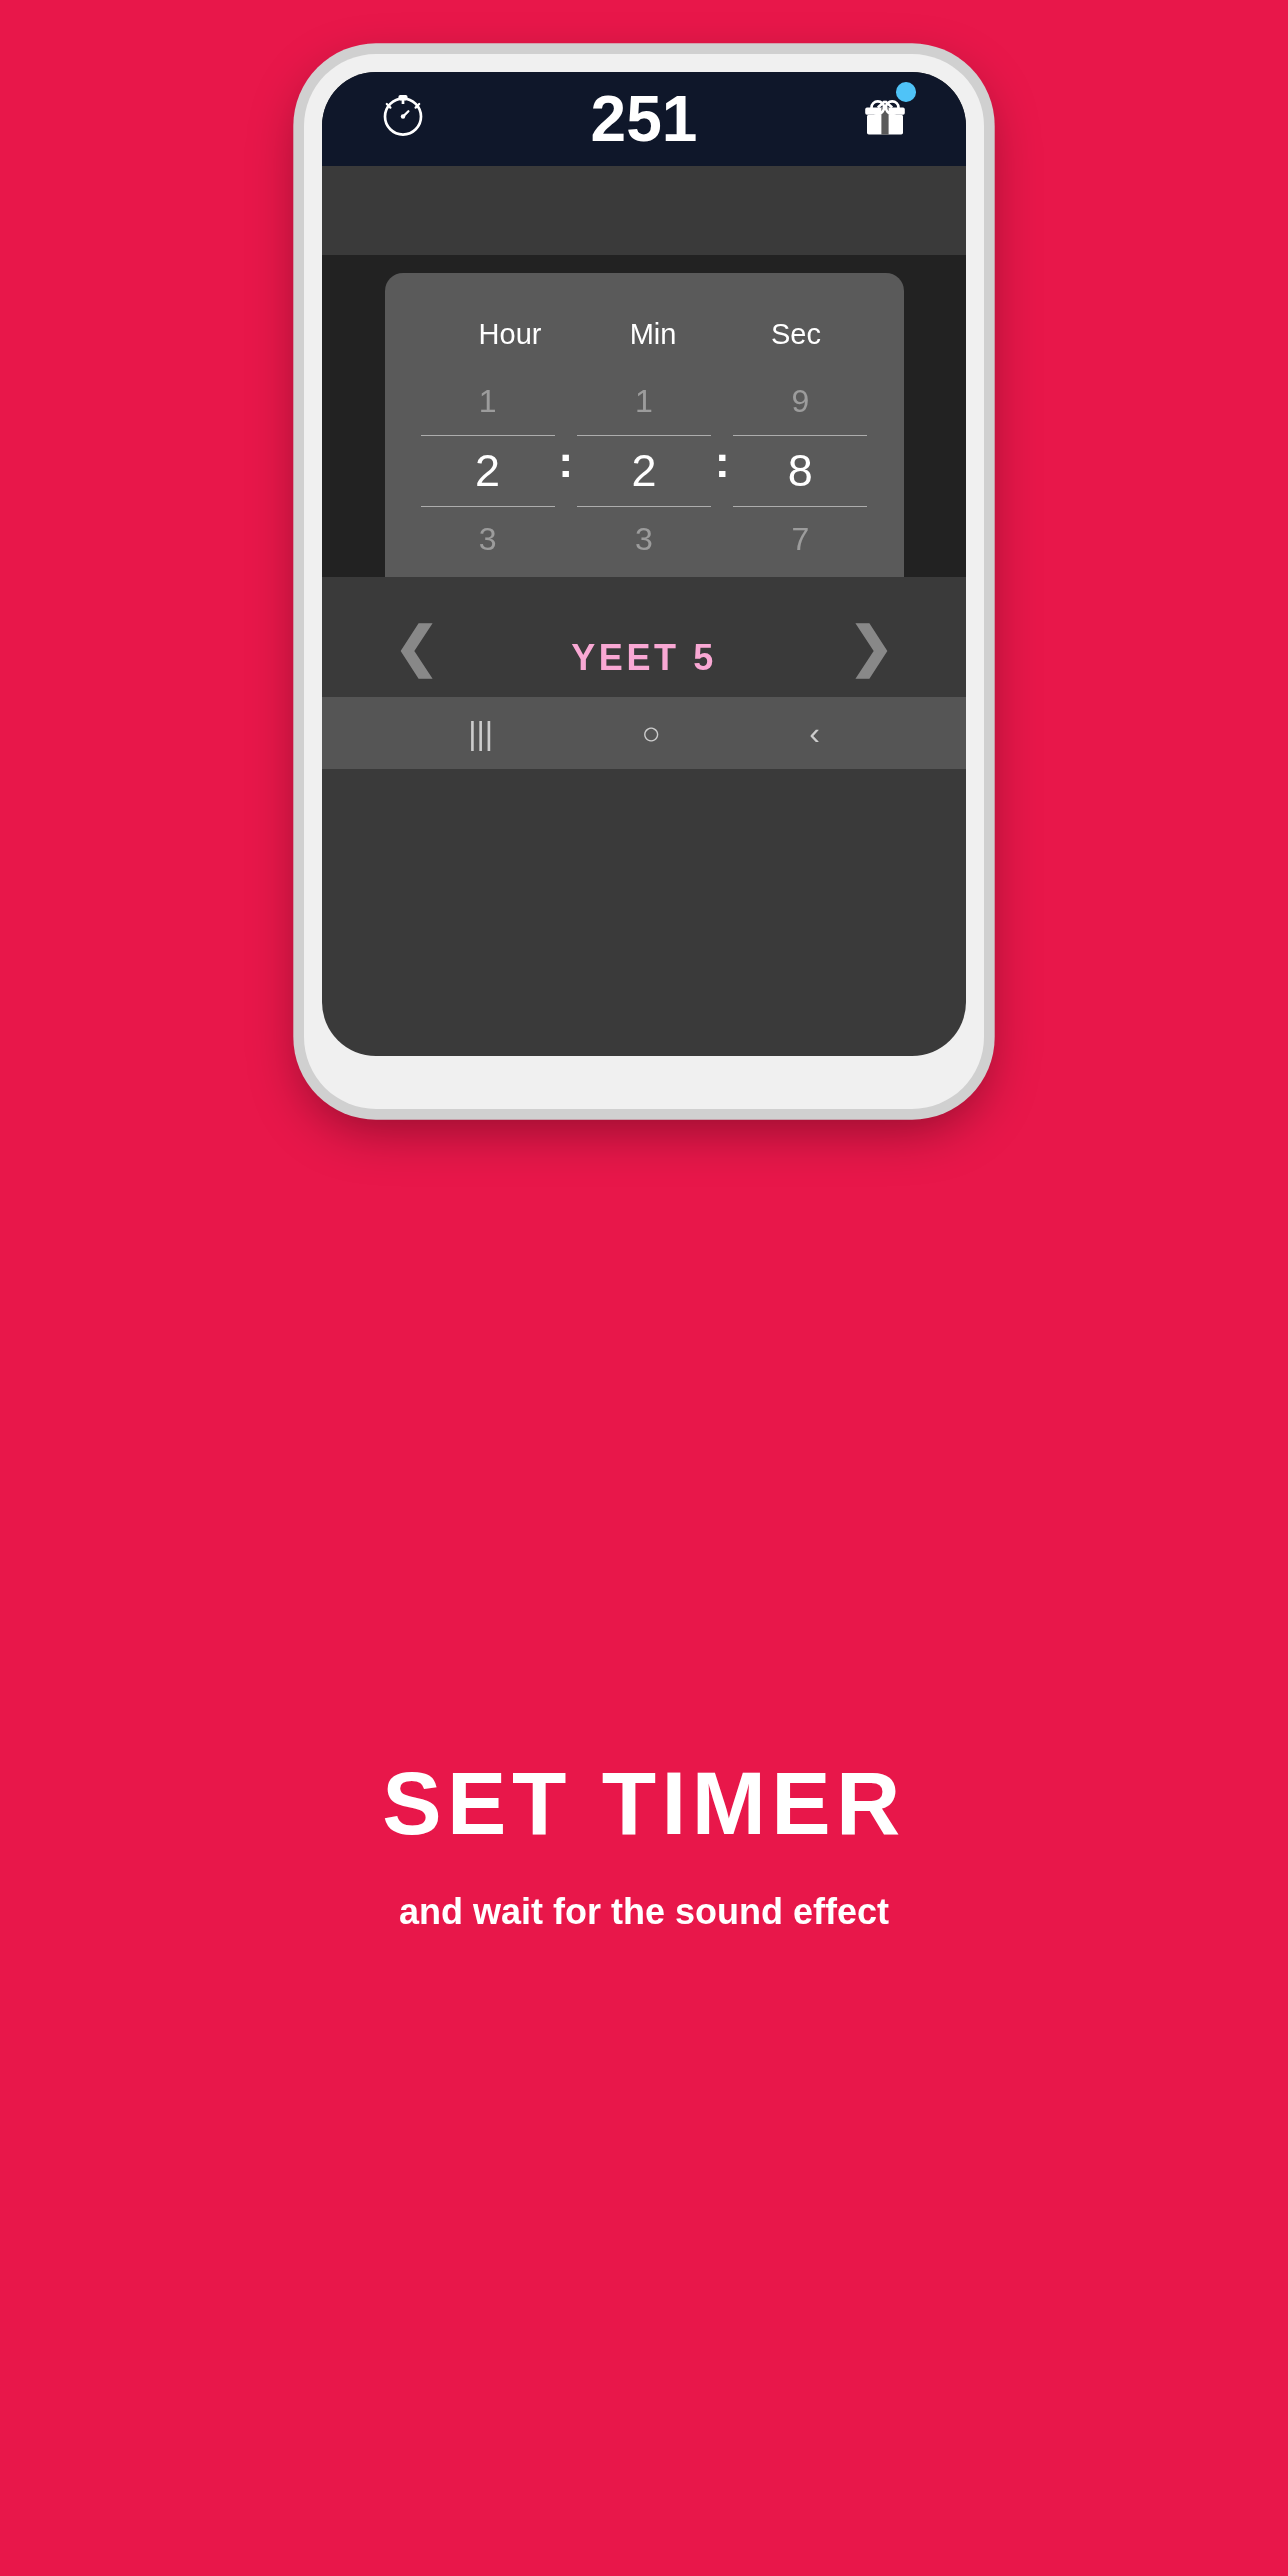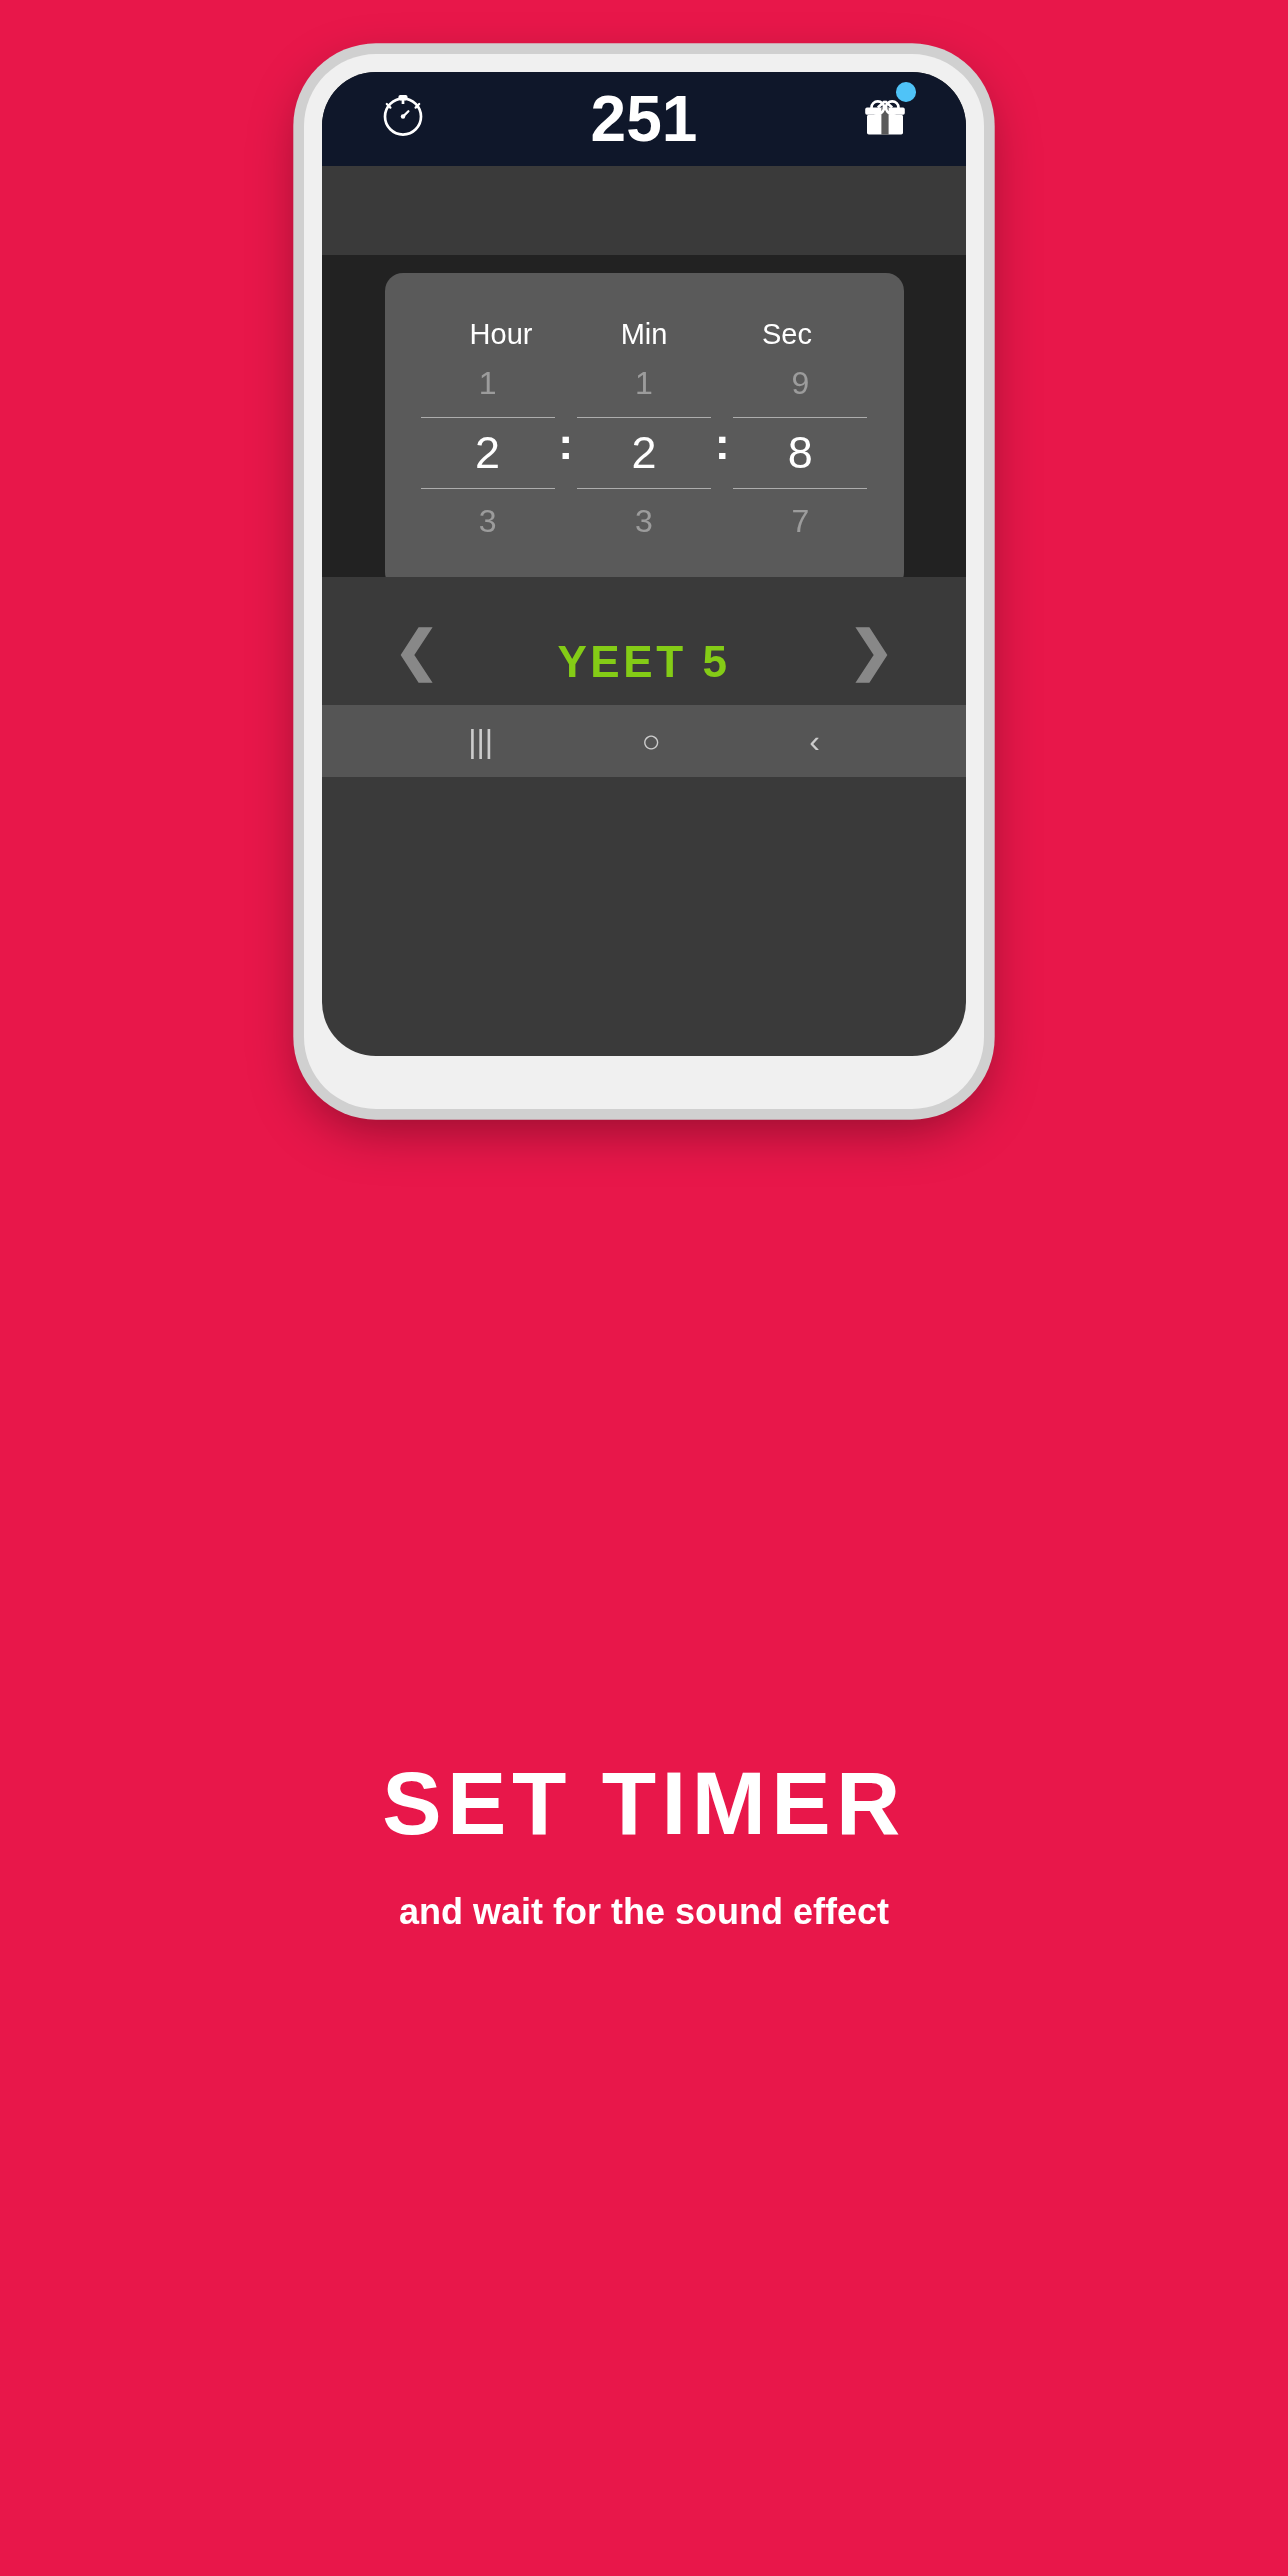--- a/index.html
+++ b/index.html
@@ -118,21 +118,22 @@
       padding: 45px 36px 36px;
     }
 
     
     .time-picker {
       width: 100%;
     }
 
     .picker-headers {
       display: flex;
-      justify-content: center;
+      justify-content: flex-end;
+      margin-bottom: 18px;
     }
 
     .picker-header {
       color: #ffffff;
       font-size: 29px;
       font-weight: 500;
       text-align: center;
       width: 143px;
     }
 
@@ -193,22 +194,22 @@
     }
 
     .nav-arrow {
       color: #888;
       font-size: 54px;
       font-weight: bold;
       cursor: pointer;
     }
 
     .nav-label {
-      color: #84cc16;
-      font-size: 44px;
+      color: #f9a8d4;
+      font-size: 36px;
       font-weight: bold;
       letter-spacing: 3.6px;
       margin-top: 24px;
     }
 
     
     .system-nav {
       width: 100%;
       height: 72px;
       background: #555;

